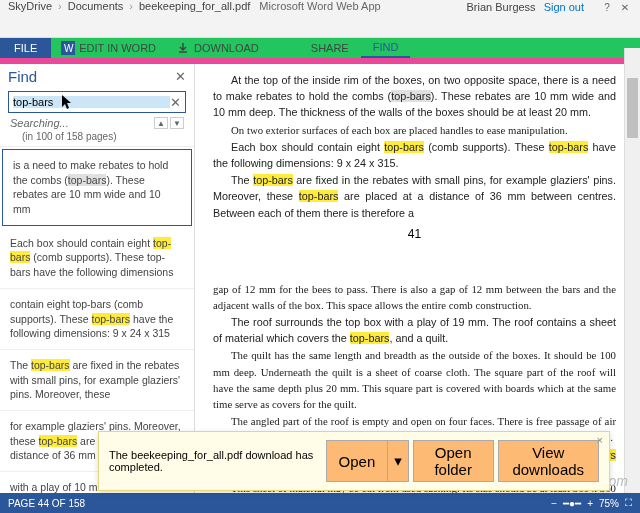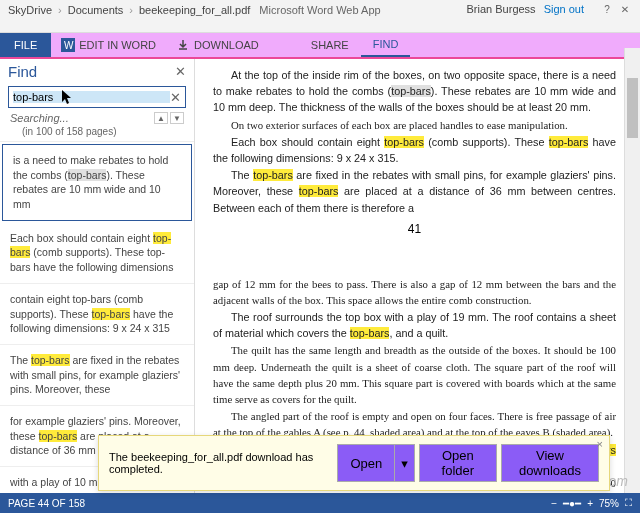--- a/index.html
+++ b/index.html
@@ -1,24 +1,24 @@
 <!DOCTYPE html>
 <html><head>
 <meta charset="utf-8">
 <style>
 *{margin:0;padding:0;box-sizing:border-box;font-family:"Segoe UI",Arial,sans-serif}
 body{width:640px;height:513px;background:#fff;overflow:hidden;position:relative;font-size:11px}
-.bc{height:24px;background:#f3f3f3;border-bottom:1px solid #ddd;display:flex;align-items:flex-end;padding:16px 8px;font-size:11px;color:#444}
+.bc{height:38px;background:#f3f3f3;border-bottom:1px solid #ddd;display:flex;align-items:flex-start;padding:0 8px;font-size:11px;color:#444}
 .bc .sep{margin:0 6px;color:#999}
 .bc .apptitle{margin-left:auto;margin-right:auto;position:absolute;left:50%;transform:translateX(-50%);color:#666}
 .bc .right{margin-left:auto;display:flex;align-items:center;gap:8px}
 .bc .right a{color:#0072c6;text-decoration:none}
 .bc .winctl{display:flex;gap:4px;margin-left:8px}
 .bc .winctl span{width:14px;height:14px;display:flex;align-items:center;justify-content:center;color:#666;font-size:10px}
-.ribbon{height:26px;background:#f0abfc;border-bottom:2px solid #ec4899;display:flex;align-items:flex-start}
+.ribbon{height:26px;background:#22c55e;border-bottom:6px solid #ec4899;display:flex;align-items:flex-start}
 .ribbon .filetab{background:#2b579a;color:#fff;padding:0 14px;height:100%;display:flex;align-items:center;font-size:11px}
 .ribbon .rbtn{padding:0 10px;height:100%;display:flex;align-items:center;gap:4px;color:#444;font-size:11px}
 .ribbon .rbtn .ico{width:14px;height:14px;display:inline-block}
 .ribbon .spacer{width:30px}
 .ribbon .tab{padding:0 12px;height:100%;display:flex;align-items:center;color:#444;font-size:11px}
 .ribbon .tab.active{color:#2b579a;border-bottom:2px solid #2b579a}
 .main{display:flex;height:calc(100% - 48px - 18px)}
 .findpane{width:195px;border-right:1px solid #ddd;background:#fff;display:flex;flex-direction:column}
 .findh{display:flex;align-items:center;padding:4px 8px;color:#2b579a;font-size:15px}
 .findh .x{margin-left:auto;color:#666;cursor:pointer;font-size:13px}
@@ -36,21 +36,21 @@
 .hl{background:#ffeb3b}
 .hlg{background:#e0e0e0}
 .doc{flex:1;overflow-y:auto;padding:8px 24px 8px 18px;background:#fff;position:relative}
 .doc p{font-size:10.8px;line-height:1.5;color:#222;font-family:Georgia,serif;text-align:justify;margin-bottom:1px}
 .doc .indent{text-indent:18px}
 .pgnum{text-align:center;font-size:12px;margin:6px 0 40px}
 .status{position:absolute;bottom:0;left:0;right:0;height:20px;background:#2b579a;color:#fff;font-size:10px;display:flex;align-items:center;padding:0 8px}
 .status .r{margin-left:auto;display:flex;align-items:center;gap:6px}
 .notif{position:absolute;bottom:22px;left:98px;right:30px;background:#fffde7;border:1px solid #e6d77a;padding:8px 10px;font-size:11px;display:flex;align-items:center;box-shadow:0 2px 6px rgba(0,0,0,.15);z-index:10}
 .notif .btns{margin-left:auto;display:flex;gap:4px}
-.notif button{font-size:13px;padding:3px 12px;background:#8b5cf6;border:1px solid #aaa;cursor:pointer}
+.notif button{font-size:15px;padding:3px 12px;background:#fdba74;border:1px solid #aaa;cursor:pointer}
 .notif .split{display:flex}
 .notif .split button:first-child{border-right:none}
 .notif .split button:last-child{padding:3px 6px}
 .notif .nx{position:absolute;top:2px;right:6px;color:#888;cursor:pointer;font-size:11px}
 .wm{position:absolute;bottom:24px;right:12px;color:#bbb;font-size:14px;font-style:italic;z-index:5}
 .sb{position:absolute;right:0;top:48px;bottom:18px;width:16px;background:#f0f0f0;border-left:1px solid #ddd}
 .sb .th{position:absolute;left:2px;right:2px;top:30px;height:60px;background:#c0c0c0}
 </style>
 </head>
 <body>

